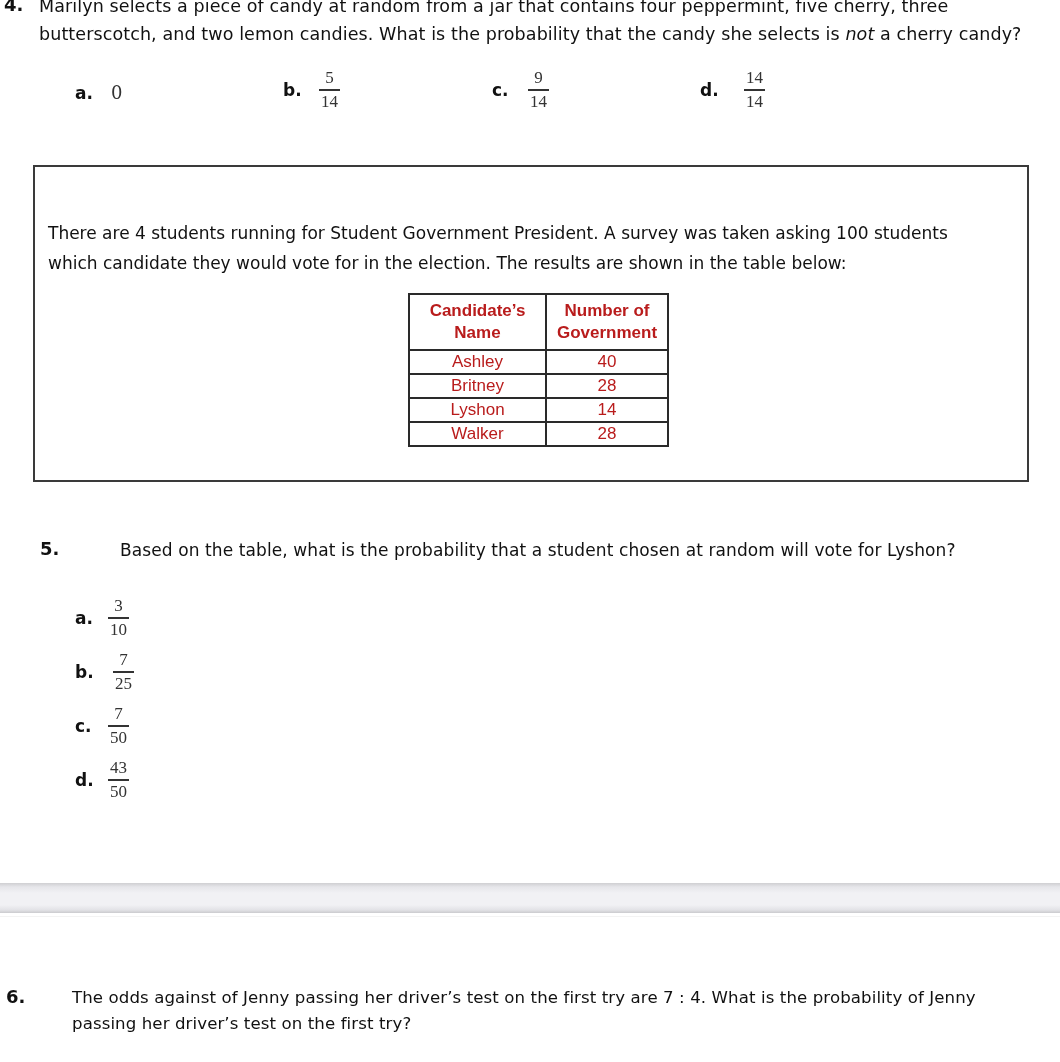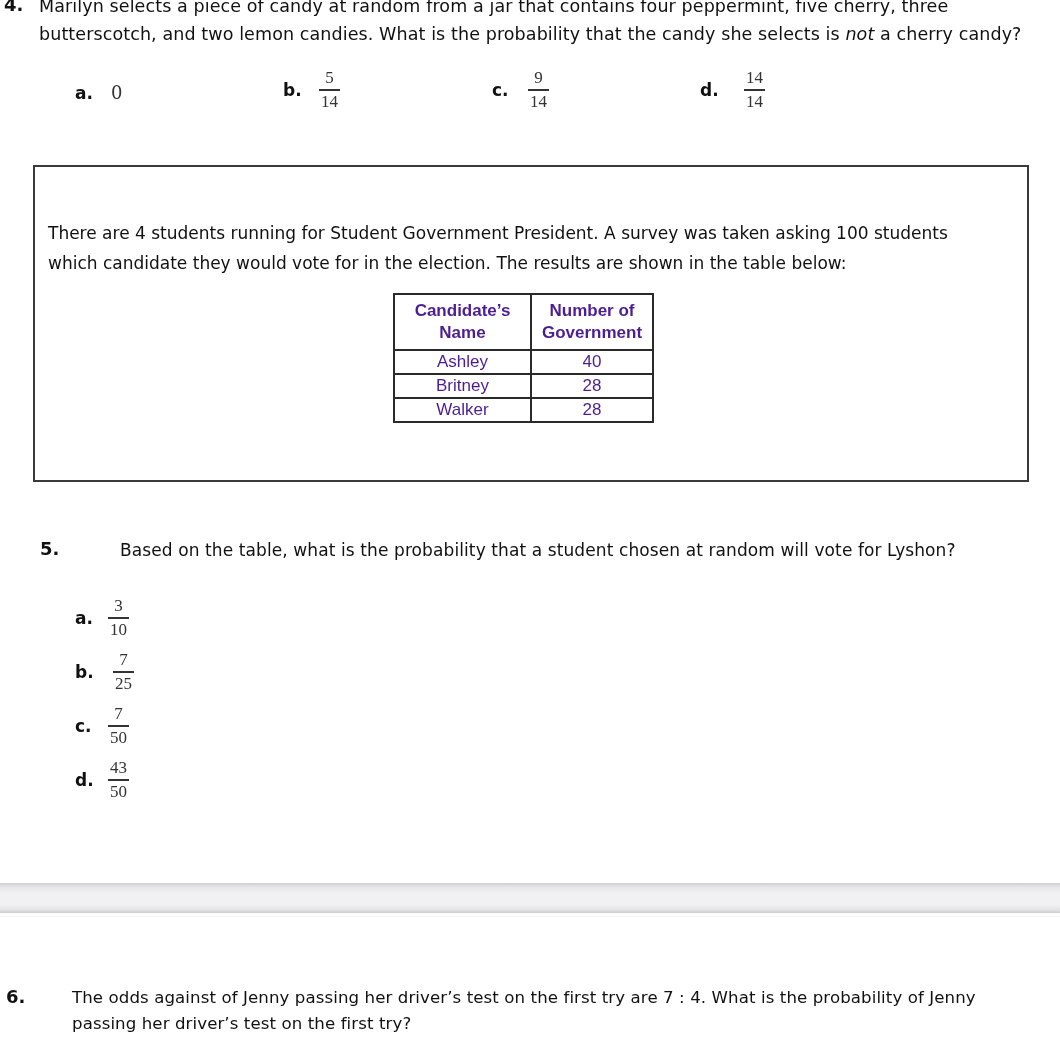--- a/index.html
+++ b/index.html
@@ -22,22 +22,22 @@
   .frac .num { padding: 0 2px; }
   .frac .bar { width: 100%; min-width: 20px; height: 1.5px; background: #333; margin: 2px 0; }
   .frac .den { padding: 0 2px; }
 
   .box { position: absolute; left: 33px; top: 165px; width: 996px; height: 317px;
          border: 2px solid #3a3a3a; }
   .box-text { position: absolute; left: 48px; top: 218px; width: 970px;
               font-size: 17px; line-height: 30px; }
 
   table.data {
-    position: absolute; left: 393px; top: 293px; border-collapse: collapse;
-    font-family: "Liberation Sans", sans-serif; font-size: 17px; color: #4c1d95; padding-left: 34px;
+    position: absolute; left: 408px; top: 293px; border-collapse: collapse;
+    font-family: "Liberation Sans", sans-serif; font-size: 17px; color: #b91c1c; padding-left: 34px;
   }
   table.data th, table.data td { border: 2px solid #2a2a2a; text-align: center; }
   table.data th { font-weight: bold; height: 56px; line-height: 22px; padding: 2px 8px; }
   table.data td { height: 24px; }
   table.data .c1 { width: 137px; }
   table.data .c2 { width: 122px; }
 
   .sep { position: absolute; left: 0; top: 883px; width: 1060px; height: 30px;
          background: linear-gradient(#cfcfd2 0px, #e6e6ea 4px, #f1f1f4 10px, #f1f1f4 22px, #e2e2e6 27px, #cbcbce 30px); }
   .sep-line { position: absolute; left: 0; top: 916px; width: 1060px; height: 1px; background: #f3f3f3; }
@@ -104,20 +104,24 @@
     <tbody>
       <tr>
         <td>Ashley</td>
         <td>40</td>
       </tr>
       <tr>
         <td>Britney</td>
         <td>28</td>
       </tr>
       <tr>
+        <td>Lyshon</td>
+        <td>14</td>
+      </tr>
+      <tr>
         <td>Walker</td>
         <td>28</td>
       </tr>
     </tbody>
   </table>
 
   <div class="q-num" style="left:40px; top:538px;">5.</div>
   <div class="q-text" style="left:75px; top:536px; font-size:17px;margin-left:45px;">Based on the table, what is the probability that a student chosen at random will vote for Lyshon?</div>
 
   <div class="opt" style="left:75px; top:597px;">

